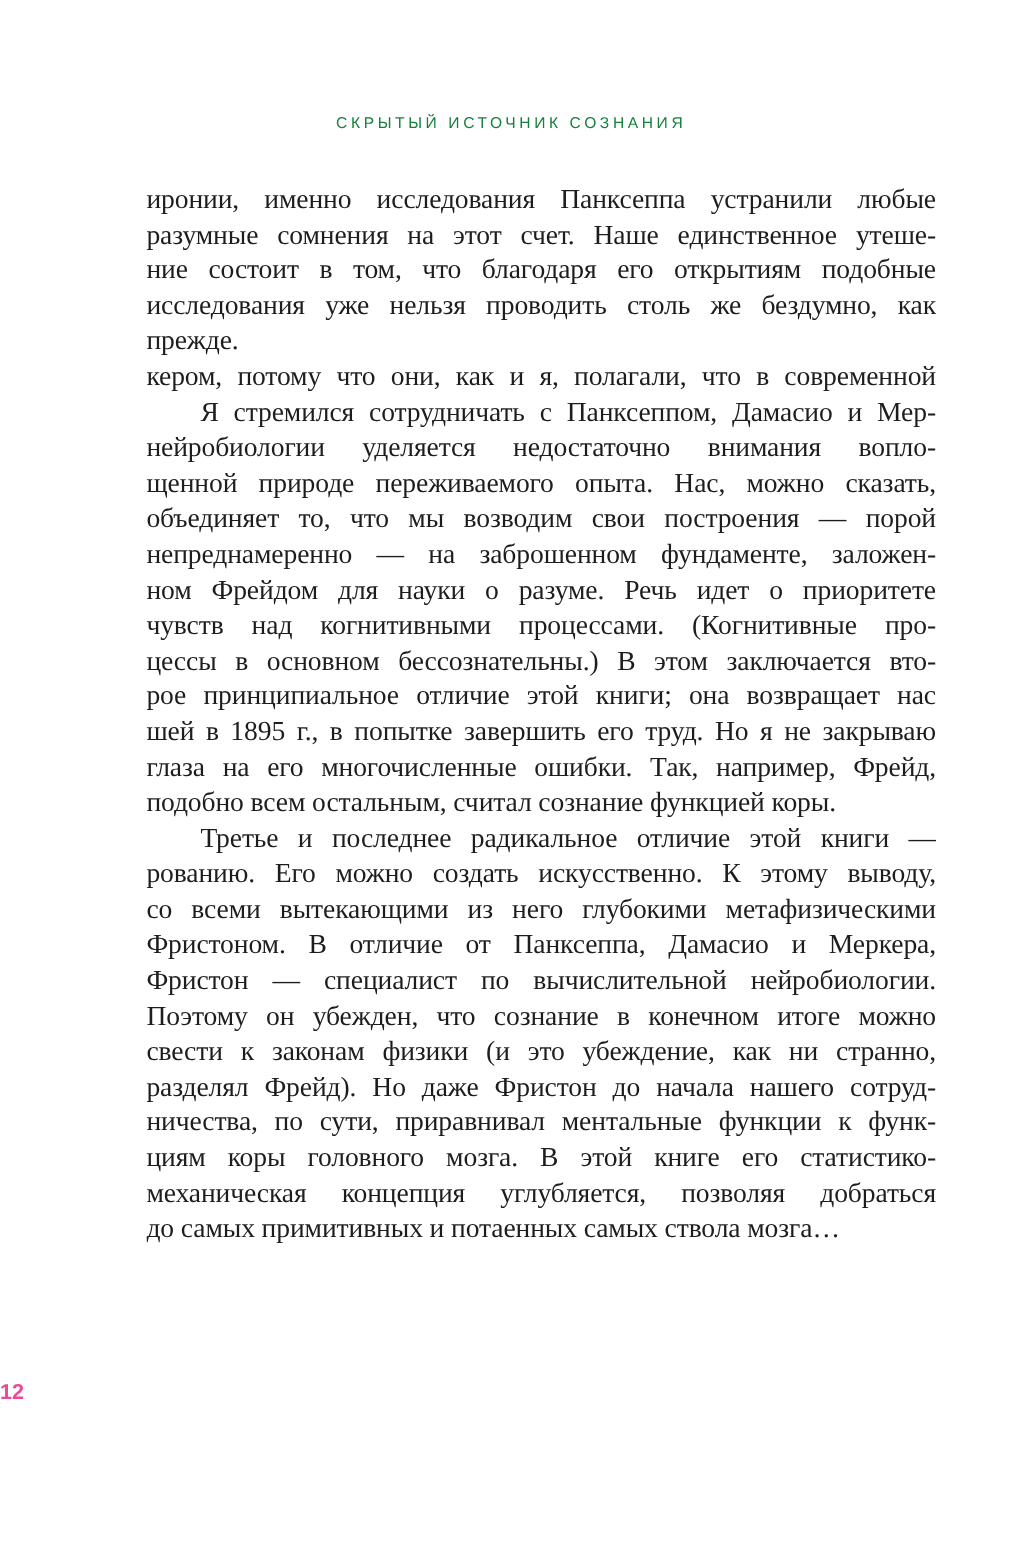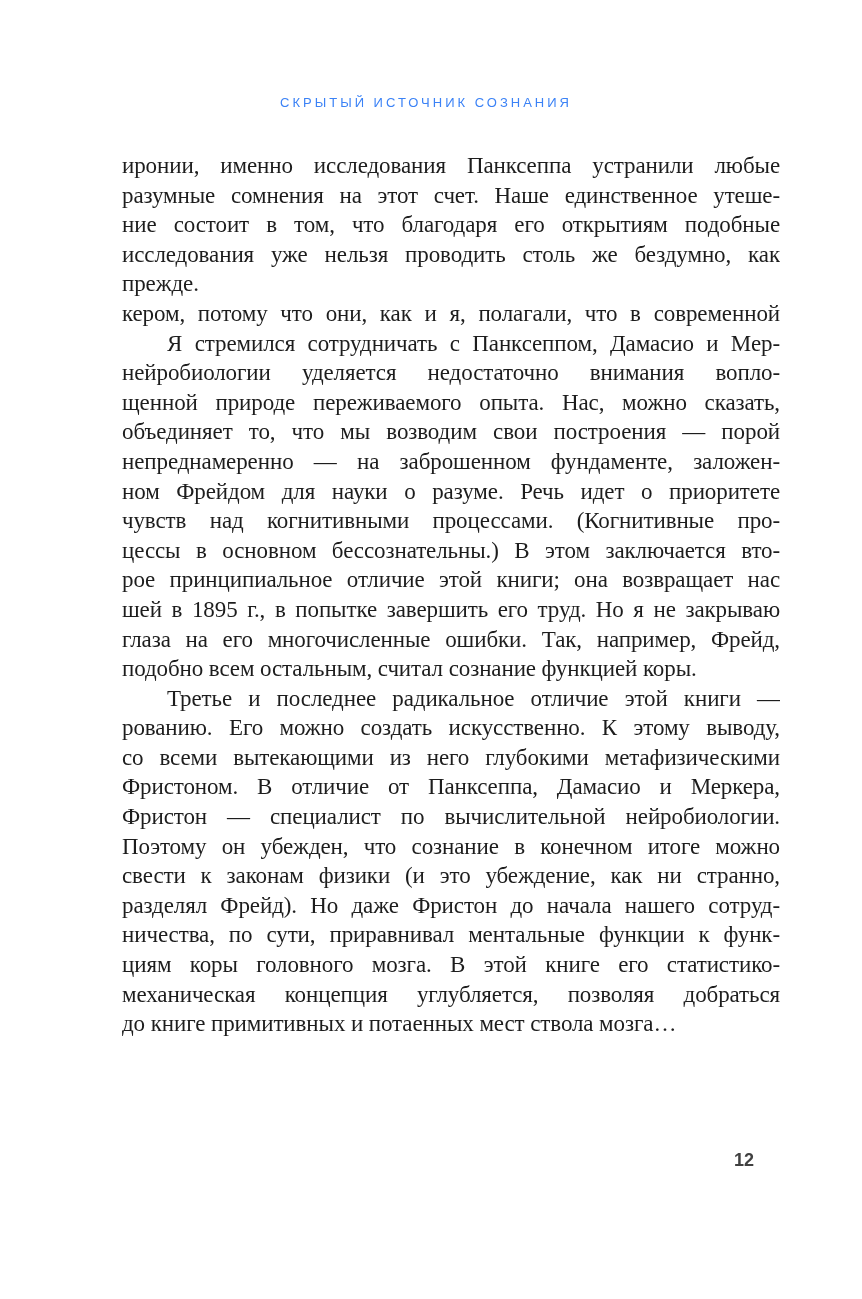--- a/index.html
+++ b/index.html
@@ -22,21 +22,21 @@
   .running-header {
     position: absolute;
     top: 95px;
     left: 0;
     width: 852px;
     text-align: center;
     font-family: "Liberation Sans", sans-serif;
     font-size: 13px;
     font-weight: 500;
     letter-spacing: 3px;
-    color: #3b82f6;
+    color: #15803d;
     text-transform: uppercase;
   }
   .body-text {
     position: absolute;
     top: 151px;
     left: 102px;
     width: 658px;
     font-size: 23px;
     line-height: 29.6px;
     letter-spacing: -0.1px;
@@ -57,25 +57,25 @@
     text-align-last: left;
   }
   .line.indent {
     text-indent: 45px;
   }
   .page-number {
     position: absolute;
     top: 1150px;
     left: 0;
     width: 754px;
-    text-align: right;
+    text-align: left;
     font-family: "Liberation Sans", sans-serif;
     font-size: 18px;
     font-weight: 700;
-    color: #404040;
+    color: #ec4899;
   }
 </style>
 </head>
 <body>
 
 <div class="book-page">
   <div class="running-header">СКРЫТЫЙ ИСТОЧНИК СОЗНАНИЯ</div>
 
   <div class="body-text">
       <div class="paragraph">
@@ -105,18 +105,18 @@
         <div class="line">рованию. Его можно создать искусственно. К этому выводу,</div>
         <div class="line">со всеми вытекающими из него глубокими метафизическими</div>
         <div class="line">Фристоном. В отличие от Панксеппа, Дамасио и Меркера,</div>
         <div class="line">Фристон — специалист по вычислительной нейробиологии.</div>
         <div class="line">Поэтому он убежден, что сознание в конечном итоге можно</div>
         <div class="line">свести к законам физики (и это убеждение, как ни странно,</div>
         <div class="line">разделял Фрейд). Но даже Фристон до начала нашего сотруд-</div>
         <div class="line">ничества, по сути, приравнивал ментальные функции к функ-</div>
         <div class="line">циям коры головного мозга. В этой книге его статистико-</div>
         <div class="line">механическая концепция углубляется, позволяя добраться</div>
-        <div class="line last">до книге примитивных и потаенных мест ствола мозга…</div>
+        <div class="line last">до самых примитивных и потаенных самых ствола мозга…</div>
       </div>
     </div>
 
   <div class="page-number">12</div>
 </div>
 
 </body></html>

